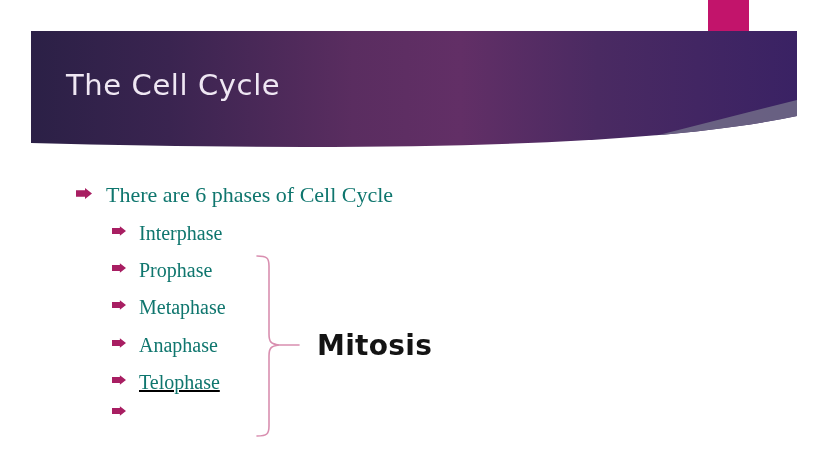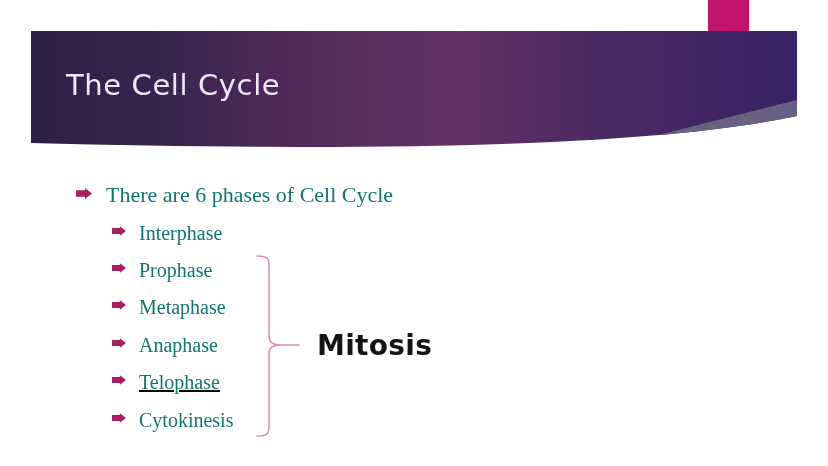--- a/index.html
+++ b/index.html
@@ -201,21 +201,20 @@
       </span>
       <span class="bullet-text">Telophase</span>
     </div>
 
     <div class="bullet-row lvl2" style="top: 249px;">
       <span class="bullet-marker">
         <svg width="14" height="10" viewBox="0 0 16 11" xmlns="http://www.w3.org/2000/svg">
           <path d="M0,2.2 L9,2.2 L9,0 L16,5.5 L9,11 L9,8.8 L0,8.8 Z" fill="#a81e62"></path>
         </svg>
       </span>
-      <span class="bullet-text">Cytokinesis</span>
     </div>
 
   </div>
 
   <div id="group-brace">
     <svg width="46" height="184" viewBox="0 0 46 184" xmlns="http://www.w3.org/2000/svg">
       <path d="M2,2
                C 12,2 14,4 14,12
                L 14,80
                C 14,88 16,90 24,91

